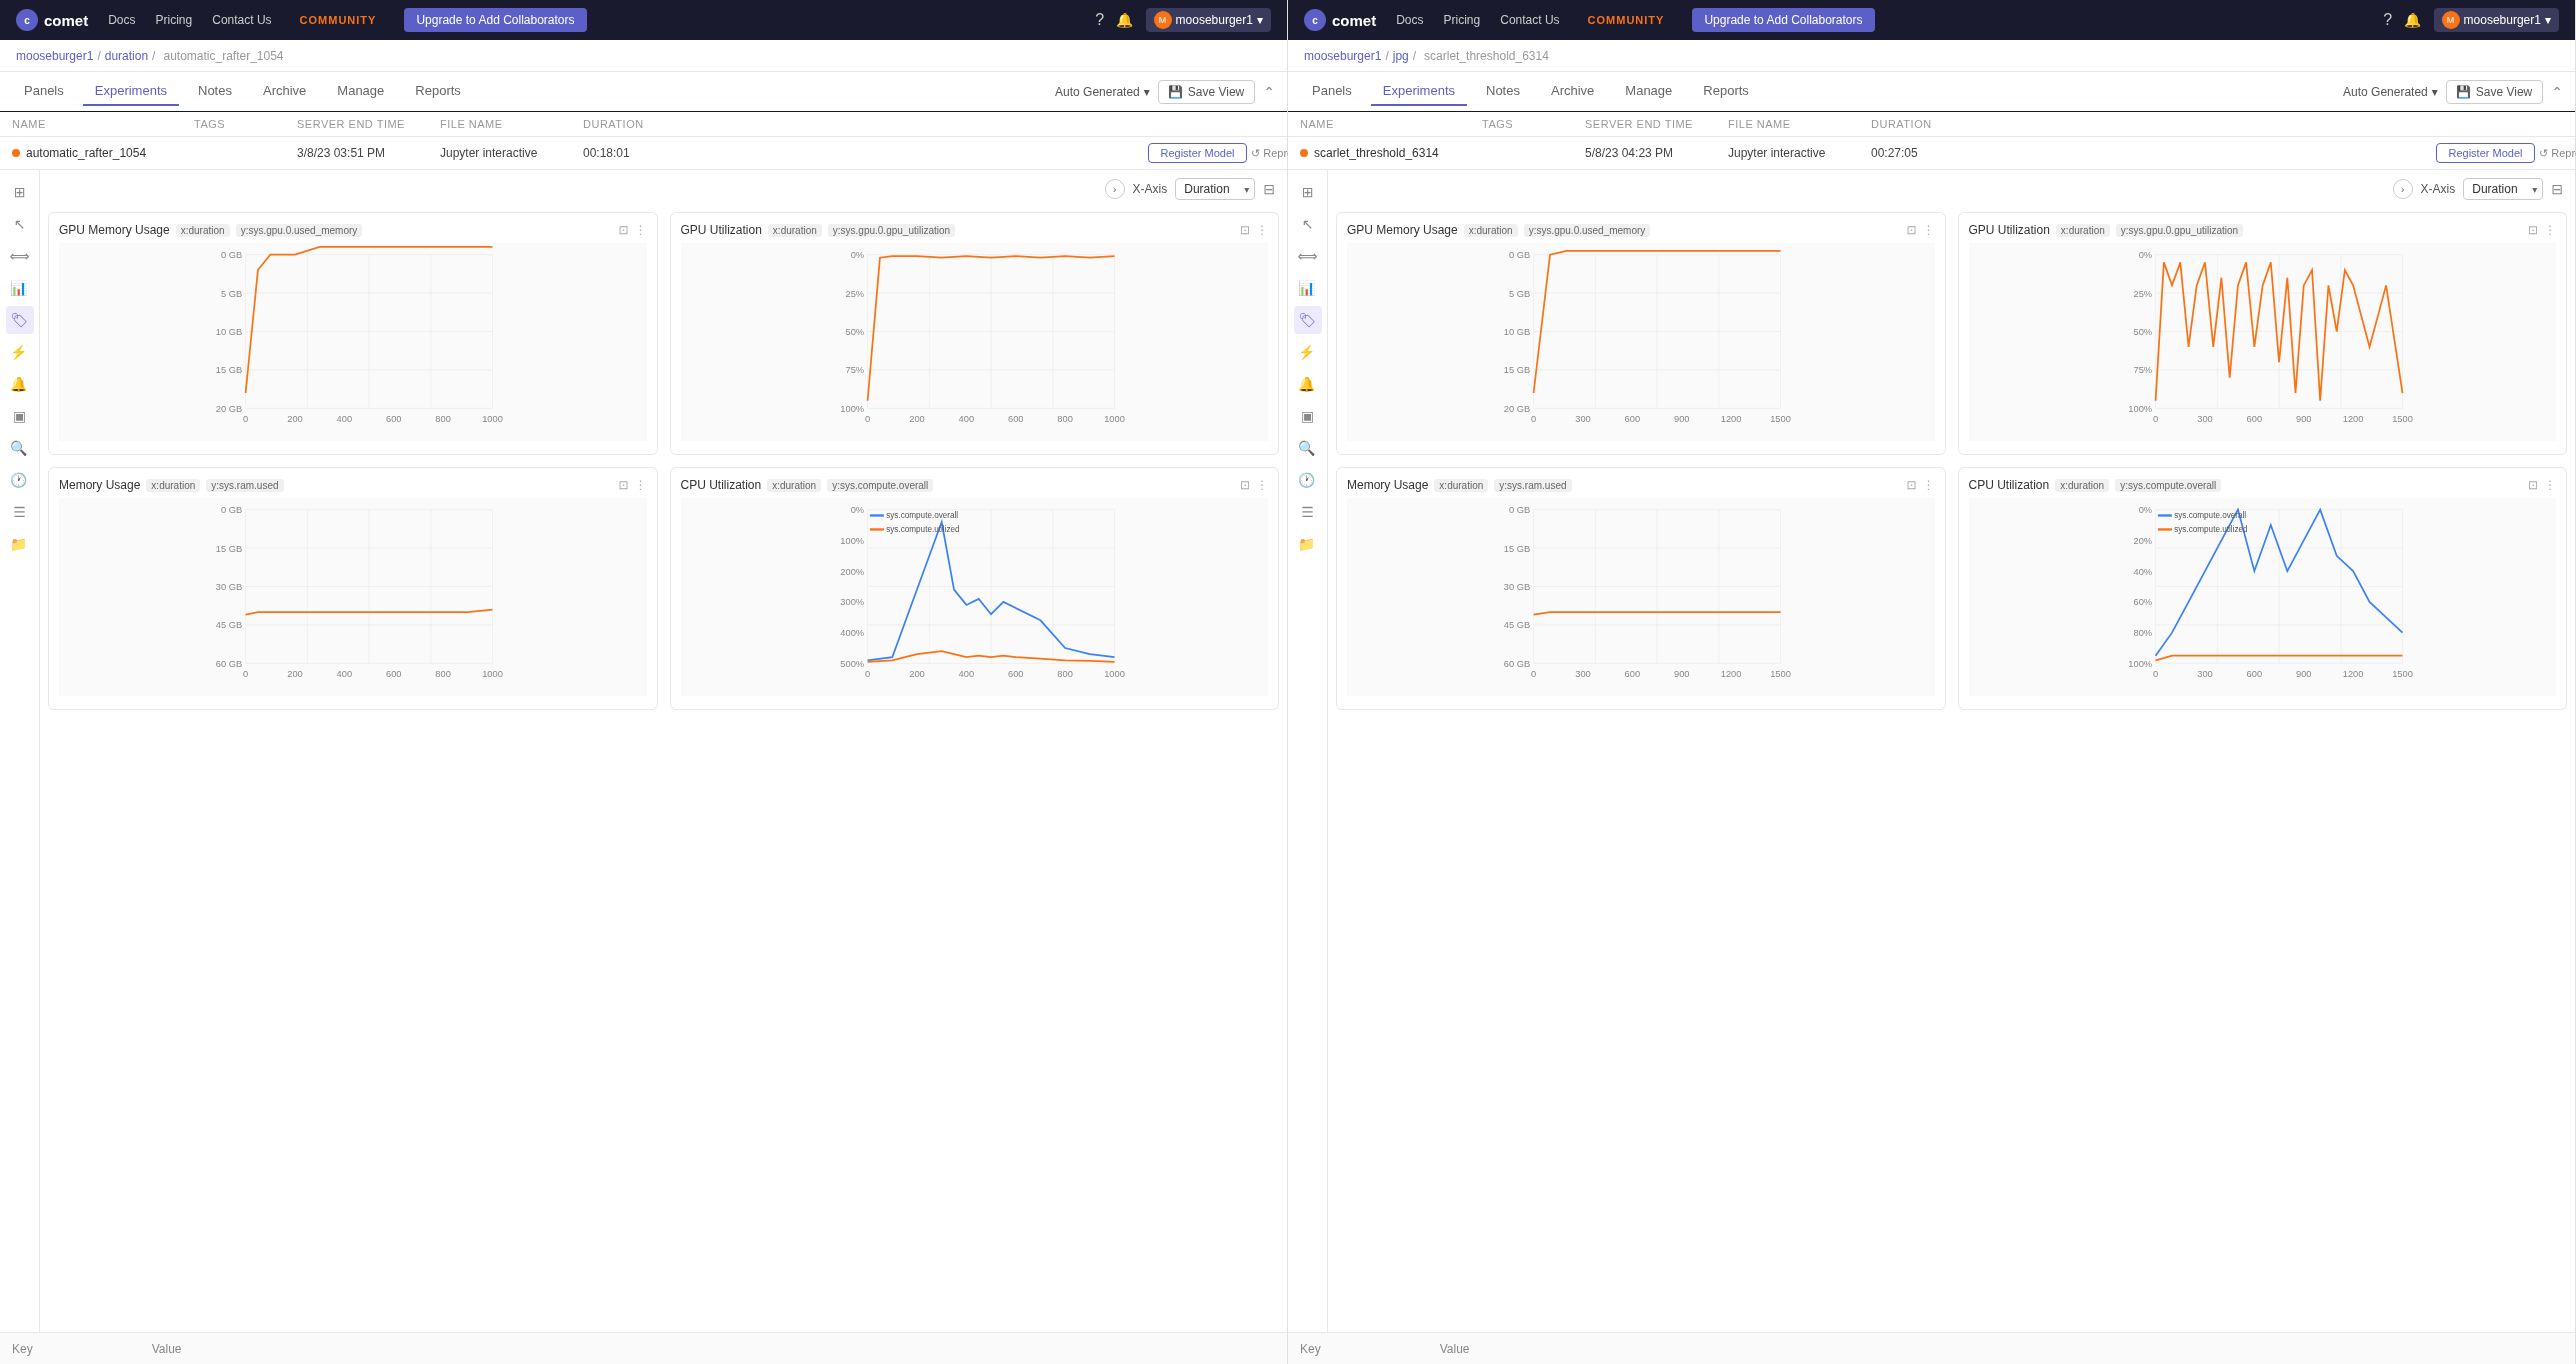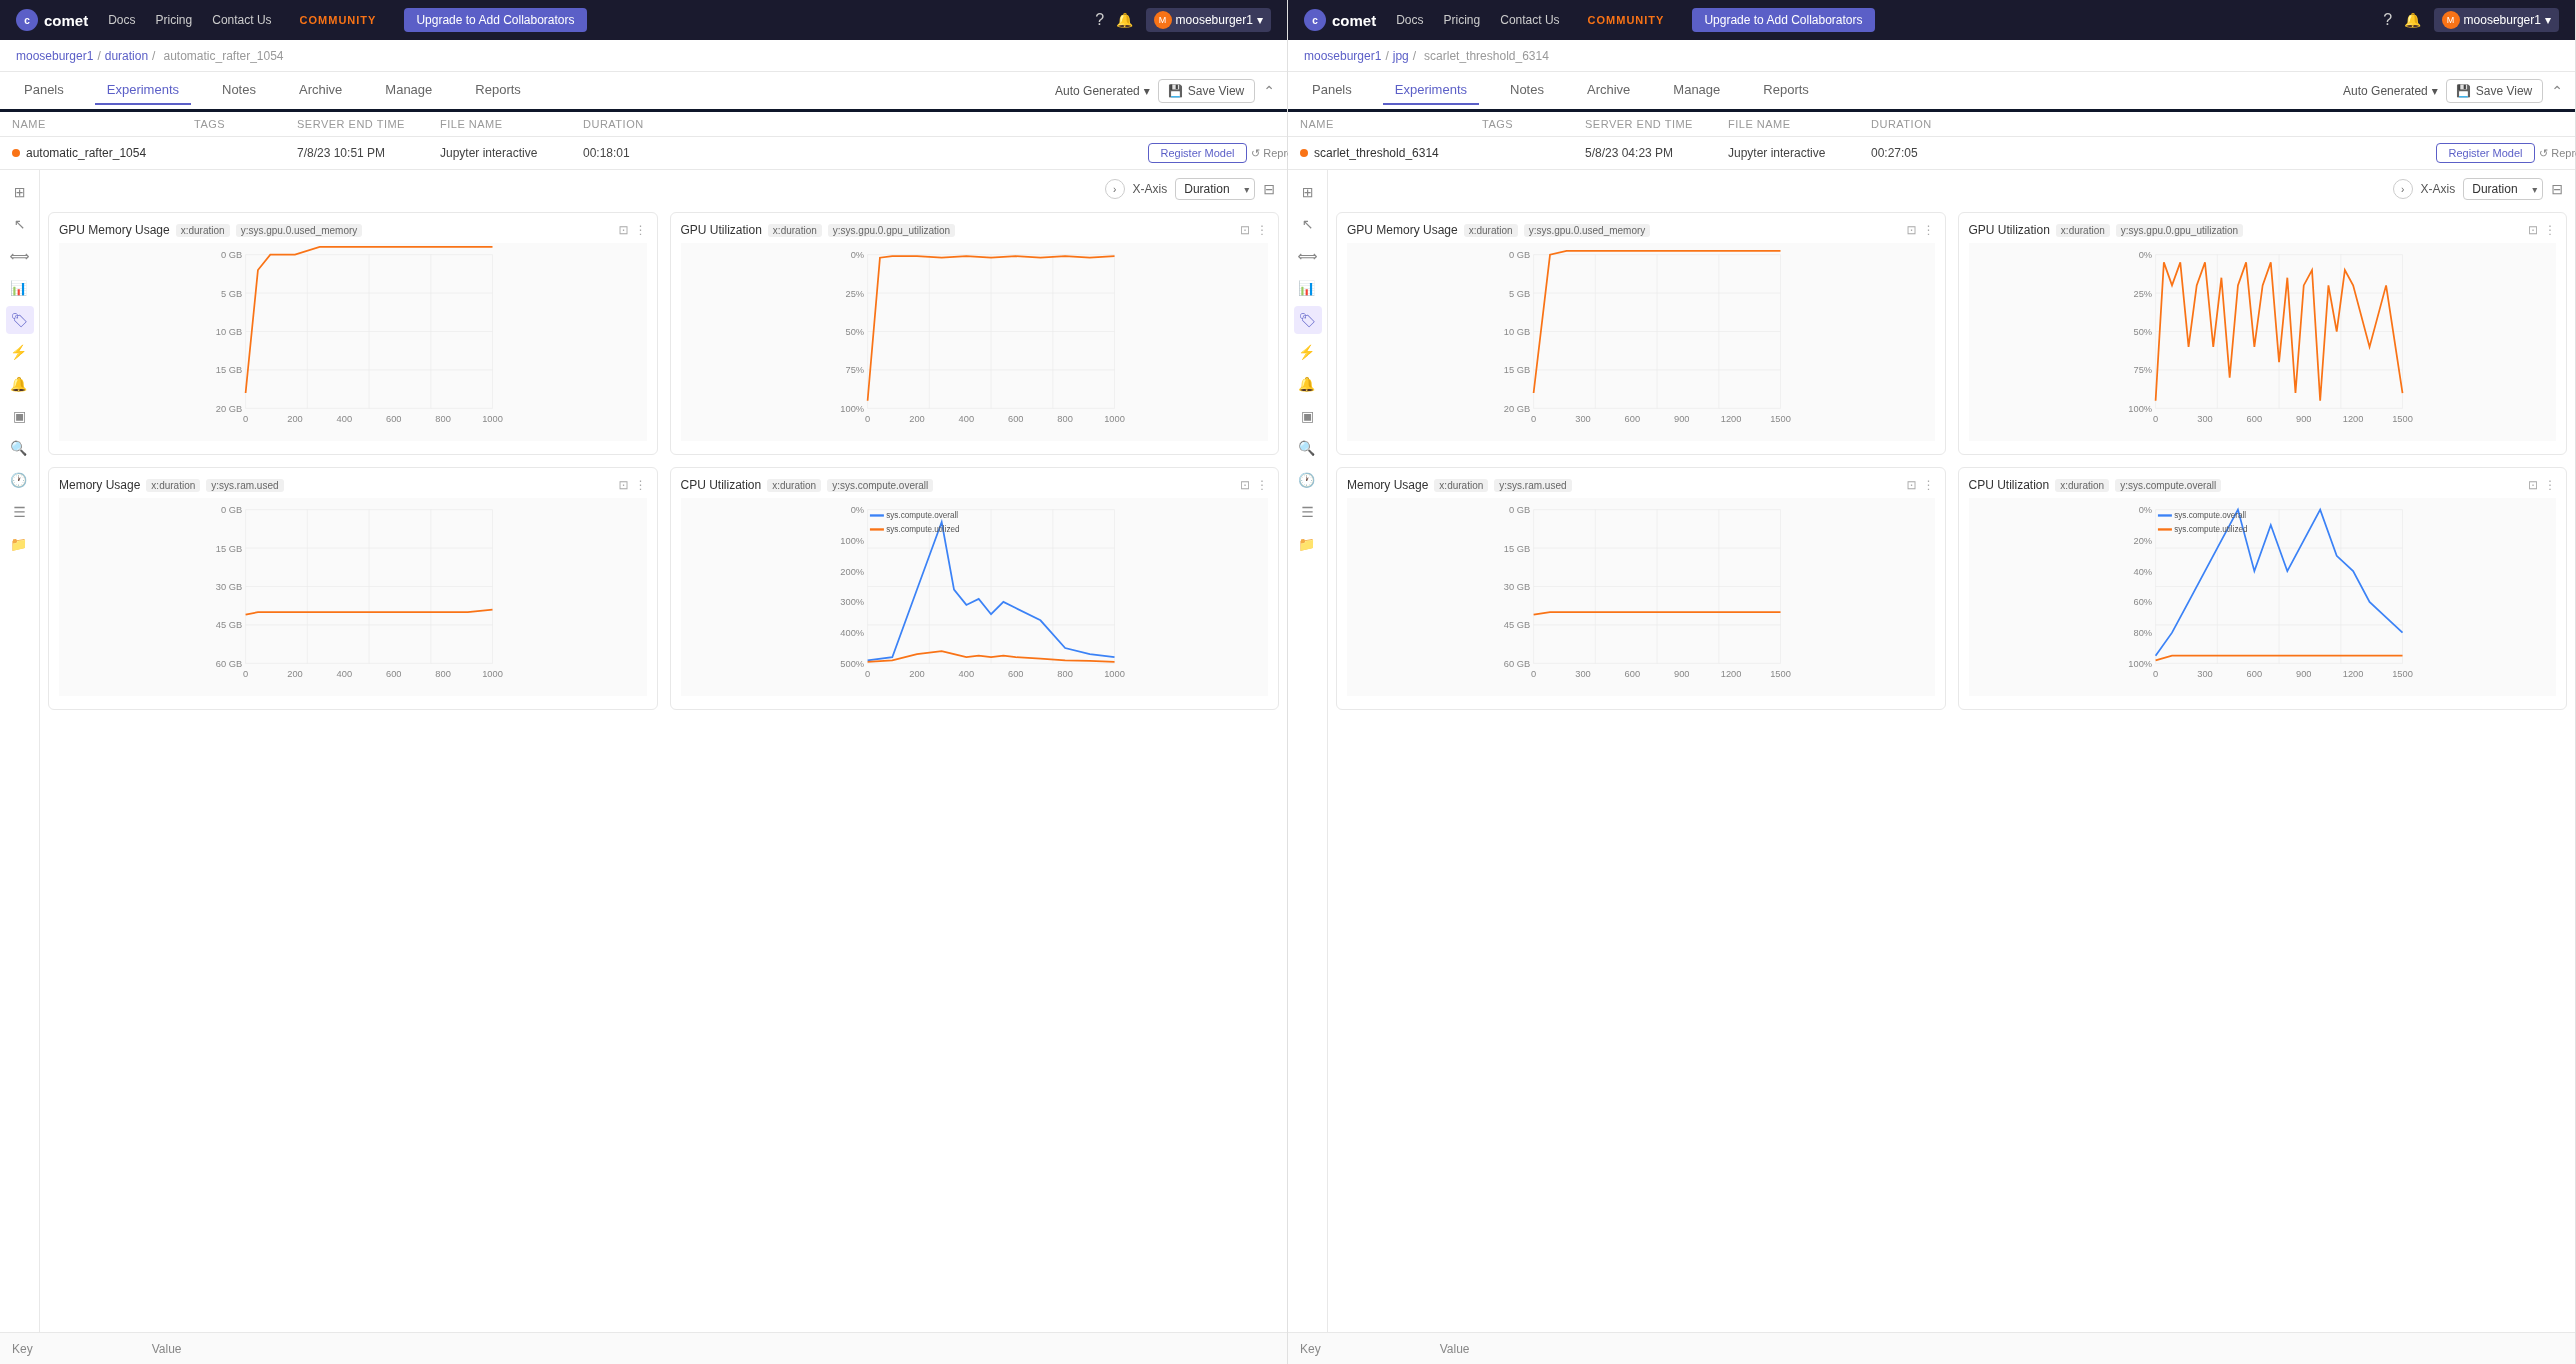--- a/index.html
+++ b/index.html
@@ -10,21 +10,21 @@
     
     .topnav { height: 40px; background: #1a1a2e; display: flex; align-items: center; padding: 0 16px; gap: 20px; flex-shrink: 0; }
     .topnav a { color: #ccc; text-decoration: none; font-size: 12px; }
     
     
     .breadcrumb { height: 32px; display: flex; align-items: center; padding: 0 16px; font-size: 12px; color: #666; flex-shrink: 0; border-bottom: 1px solid #e8e8e8; }
     .breadcrumb a { color: #5b5fc7; text-decoration: none; }
     .breadcrumb span { color: #999; margin: 0 4px; }
     
     
-    .subnav { height: 40px; display: flex; align-items: center; padding: 0 12px; border-bottom: 3px solid #0f172a; flex-shrink: 0; gap: 19px; }
+    .subnav { height: 40px; display: flex; align-items: center; padding: 0 12px; border-bottom: 1px solid #0f172a; flex-shrink: 0; gap: 7px; }
     .subnav-tab { padding: 6px 12px; font-size: 13px; color: #666; cursor: pointer; border-bottom: 2px solid transparent; text-decoration: none; }
     .subnav-tab.active { color: #5b5fc7; border-bottom: 2px solid #5b5fc7; font-weight: 500; }
     .subnav-right { margin-left: auto; display: flex; align-items: center; gap: 8px; }
     
     
     .exp-header { display: grid; grid-template-columns: 178px 99px 139px 139px 99px 1fr 99px 24px; gap: 4px; padding: 6px 12px; border-bottom: 1px solid #e8e8e8; font-size: 11px; color: #999; text-transform: uppercase; letter-spacing: 0.5px; flex-shrink: 0; }
     .exp-row { display: grid; grid-template-columns: 178px 99px 139px 139px 99px 1fr 99px 24px; gap: 4px; padding: 6px 12px; border-bottom: 1px solid #e8e8e8; align-items: center; flex-shrink: 0; }
     
     
     .main-content { display: flex; flex: 1; overflow: hidden; }
@@ -96,21 +96,21 @@
     <span></span>
     <span></span>
     <span></span>
   </div>
     <div class="exp-row">
     <div style="display:flex;align-items:center;gap:6px;font-size:12px;color:#333;font-weight:500;">
       <div style="width:8px;height:8px;border-radius:50%;background:#f97316;flex-shrink:0;"></div>
       <span>automatic_rafter_1054</span>
     </div>
     <span style="font-size:12px;color:#444;"></span>
-    <span style="font-size:12px;color:#444;">7/8/23 10:51 PM</span>
+    <span style="font-size:12px;color:#444;">3/8/23 03:51 PM</span>
     <span style="font-size:12px;color:#444;">Jupyter interactive</span>
     <span style="font-size:12px;color:#444;">00:18:01</span>
     <span></span>
     <button style="background:none;border:1px solid #5b5fc7;border-radius:4px;padding:3px 8px;font-size:11px;color:#5b5fc7;cursor:pointer;">Register Model</button>
     <div style="display:flex;align-items:center;gap:4px;">
       <button style="background:none;border:none;font-size:11px;color:#888;cursor:pointer;display:flex;align-items:center;gap:3px;">
         <span>↺</span>
         <span>Reproduce</span>
       </button>
       <button style="background:none;border:none;cursor:pointer;color:#888;font-size:14px;">⋮</button>

